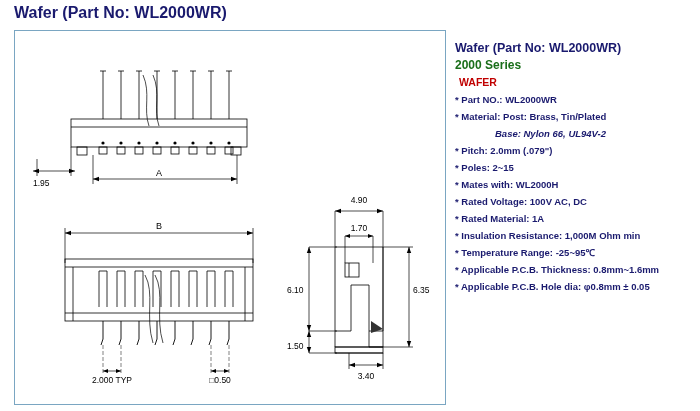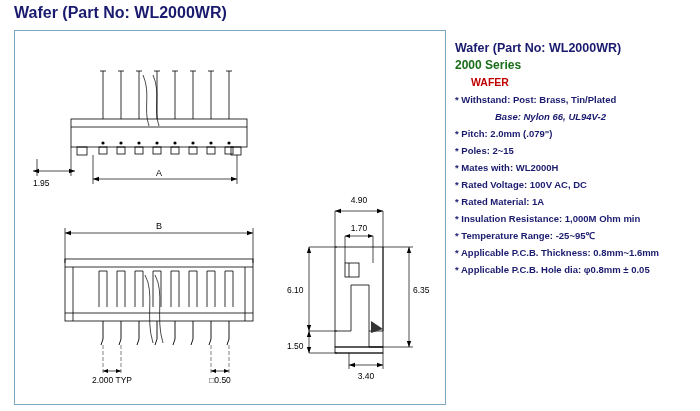--- a/index.html
+++ b/index.html
@@ -51,21 +51,21 @@
     font-size: 12px;
     font-weight: bold;
     color: #1a6e1a;
     margin: 2px 0 2px 0;
     line-height: 15px;
   }
   .spec-sub {
     font-size: 10.5px;
     font-weight: bold;
     color: #c00000;
-    margin: 2px 0 3px 16px;
+    margin: 2px 0 3px 4px;
     line-height: 14px;
   }
   .spec-line {
     font-size: 9.5px;
     font-weight: bold;
     color: #1a1a6e;
     line-height: 13px;
     margin: 4px 0 0 0;
     white-space: nowrap;
   }
@@ -304,21 +304,22 @@
     </g>
     <text x="351" y="348" font-size="8.5" fill="#000" text-anchor="middle">3.40</text>
   </svg>
 </div>
 
 <div class="spec-panel">
   <div class="spec-title">Wafer (Part No: WL2000WR)</div>
   <div class="spec-series">2000 Series</div>
   <div class="spec-sub">WAFER</div>
 
-  <div class="spec-line">* Withstand: Post: Brass, Tin/Plated</div>
+  <div class="spec-line">* Part NO.: WL2000WR</div>
+  <div class="spec-line">* Material: Post: Brass, Tin/Plated</div>
   <div class="spec-line indent">Base: Nylon 66, UL94V-2</div>
   <div class="spec-line">* Pitch: 2.0mm (.079")</div>
   <div class="spec-line">* Poles: 2~15</div>
   <div class="spec-line">* Mates with: WL2000H</div>
 
 
   <div class="spec-line">* Rated Voltage: 100V AC, DC</div>
   <div class="spec-line">* Rated Material: 1A</div>
   <div class="spec-line">* Insulation Resistance: 1,000M Ohm min</div>
   <div class="spec-line">* Temperature Range: -25~95℃</div>

